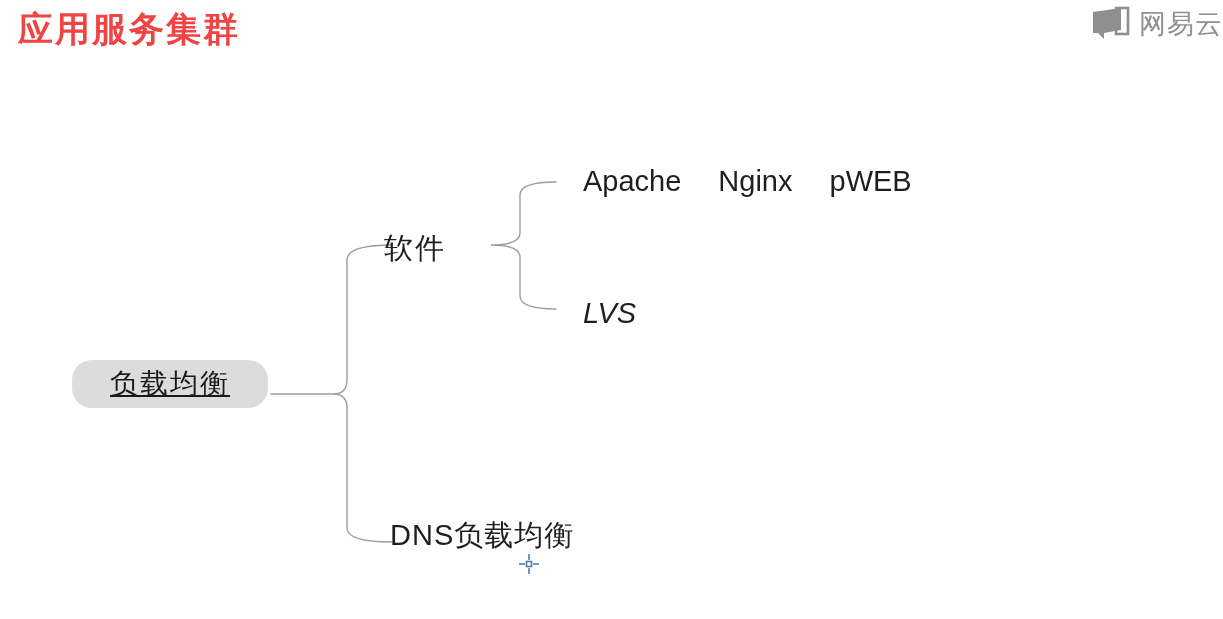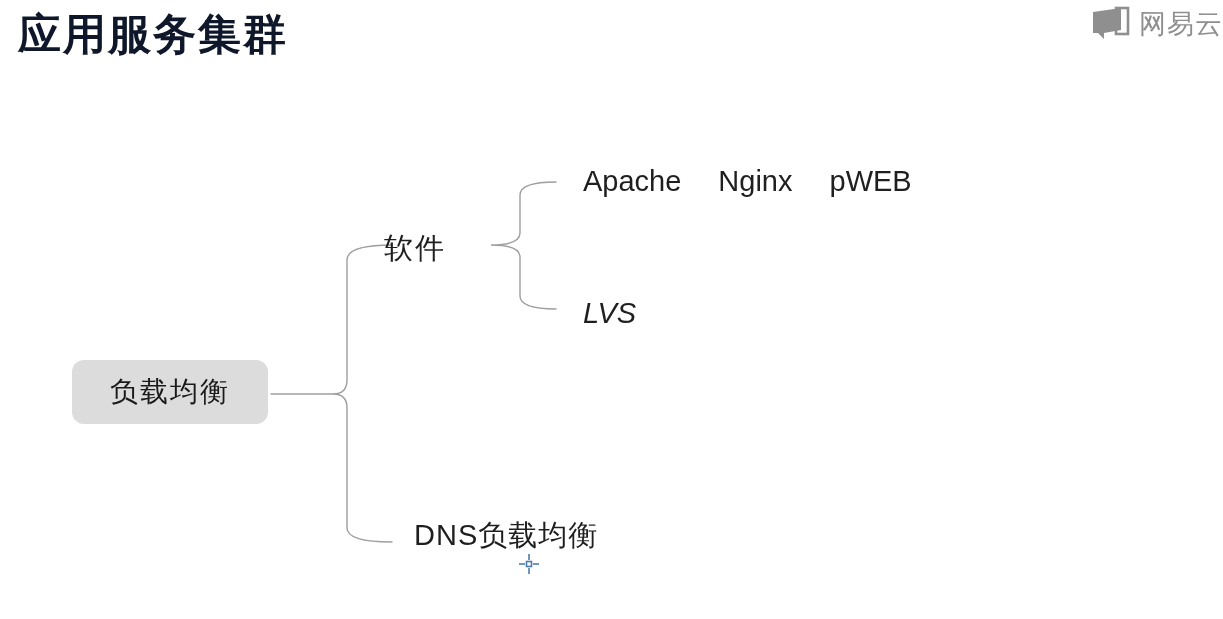--- a/index.html
+++ b/index.html
@@ -10,24 +10,24 @@
     height: 619px;
     background: #ffffff;
     overflow: hidden;
     font-family: "Liberation Sans", "DejaVu Sans", sans-serif;
     color: #1f1f1f;
   }
   .page-title {
     position: absolute;
     left: 18px;
     top: 6px;
-    font-size: 43px;
+    font-size: 35px;
     font-weight: bold;
     letter-spacing: 2px;
-    color: #0f172a;
+    color: #ef4444;
     white-space: nowrap;
   }
   .brand {
     position: absolute;
     left: 1091px;
     top: 5px;
     width: 132px;
     height: 38px;
     display: flex;
     align-items: center;
@@ -45,44 +45,45 @@
     left: 0; top: 0;
     width: 1223px;
     height: 619px;
     pointer-events: none;
   }
   .root-node {
     position: absolute;
     left: 72px;
     top: 360px;
     width: 196px;
-    height: 64px;
+    height: 48px;
     background: #dcdcdc;
-    border-radius: 12px;
+    border-radius: 20px;
     display: flex;
     align-items: center;
     justify-content: center;
     font-size: 28px;
     color: #1a1a1a;
     letter-spacing: 2px;
     cursor: default;
+    text-decoration: underline;
   }
   .topic {
     position: absolute;
     font-size: 29px;
     color: #1f1f1f;
     white-space: nowrap;
     line-height: 1.1;
     cursor: default;
   }
   .topic-software   { left: 384px; top: 233px; letter-spacing: 2px; }
   .topic-webrow     { left: 583px; top: 166px; display: flex; gap: 37px; text-align: center; }
   .topic-lvs        { left: 583px; top: 298px; font-style: italic; }
   .topic-hardware   { left: 400px; top: 379px; letter-spacing: 1px; }
-  .topic-dns        { left: 414px; top: 520px; letter-spacing: 1px; }
+  .topic-dns        { left: 390px; top: 520px; letter-spacing: 1px; }
   .cursor-crosshair {
     position: absolute;
     left: 518px;
     top: 553px;
     width: 22px;
     height: 22px;
   }
 </style>
 </head>
 <body>

